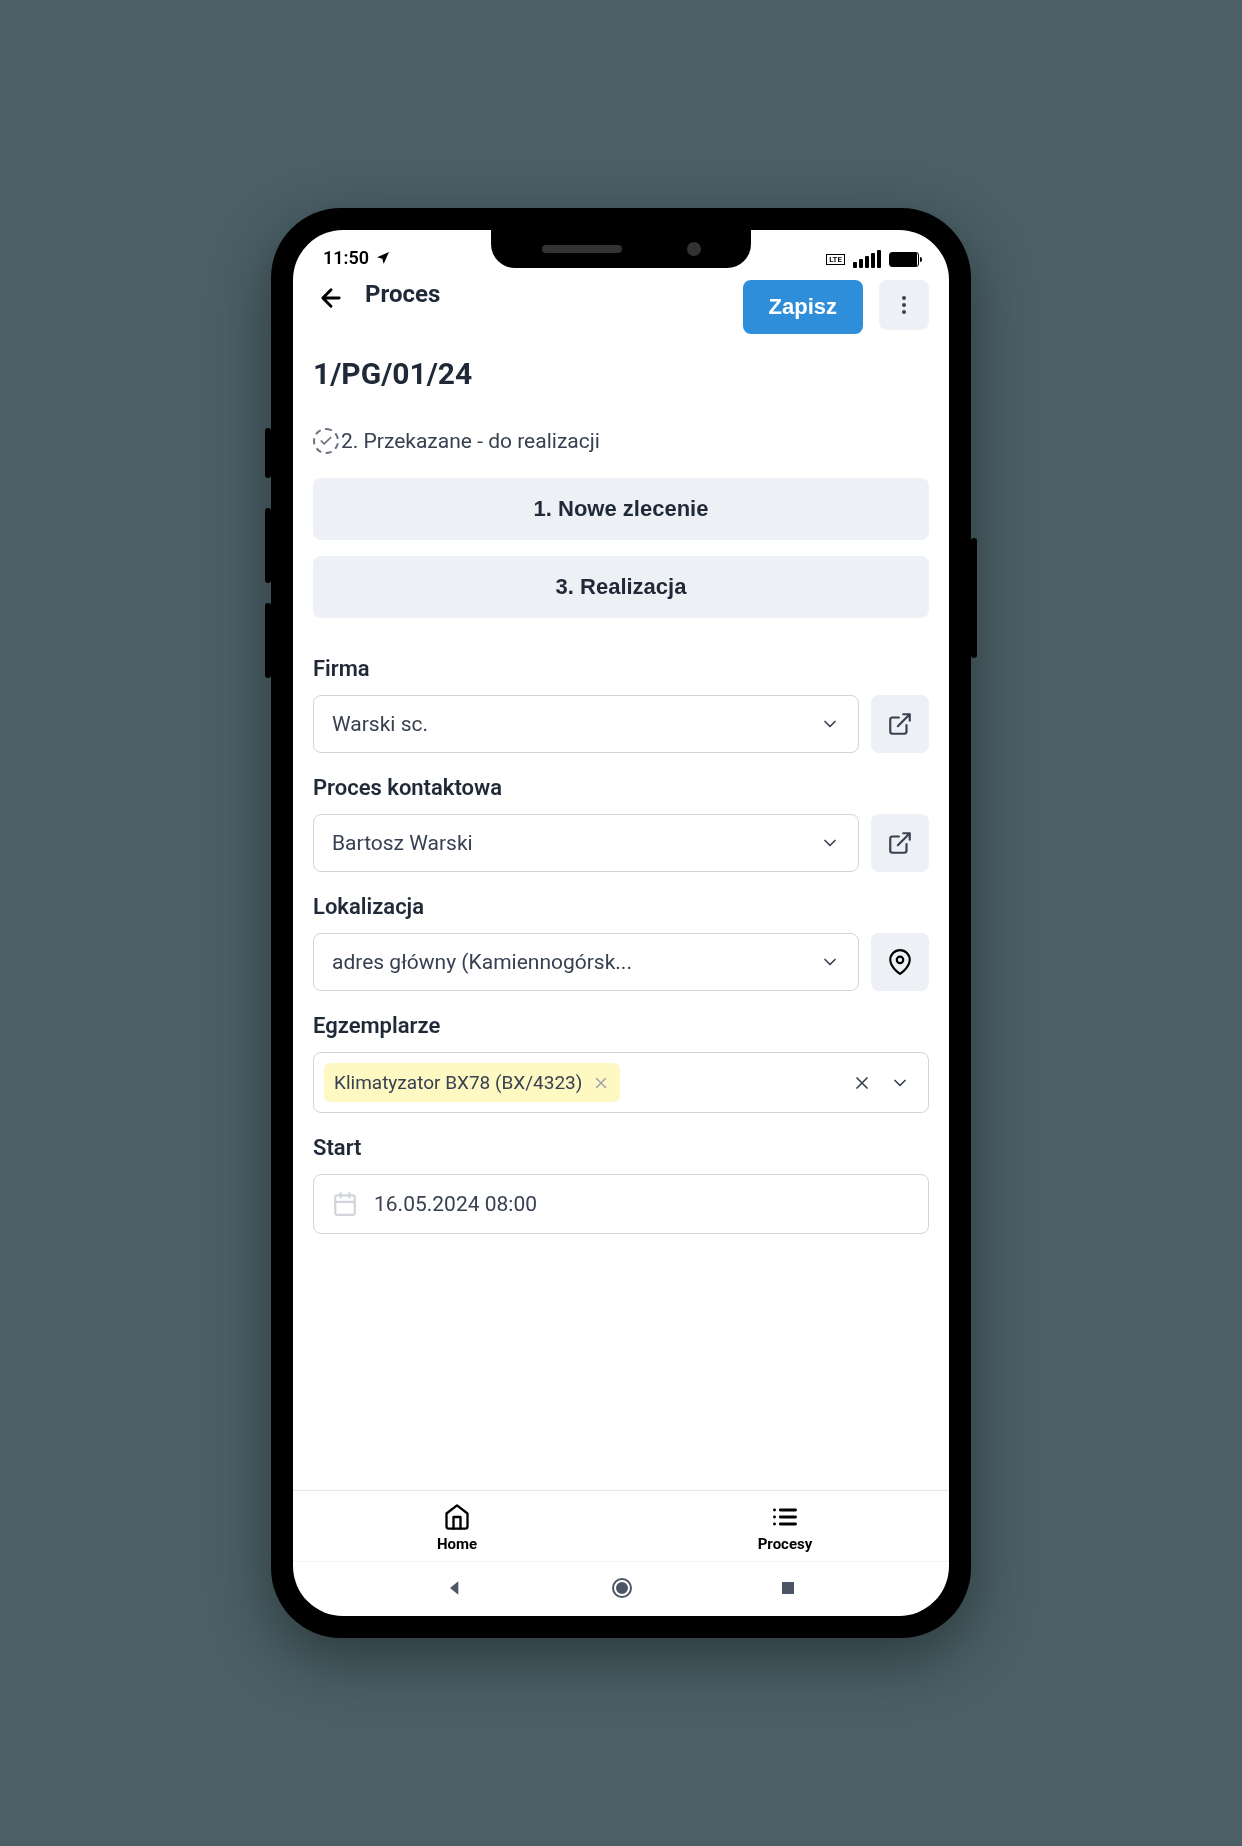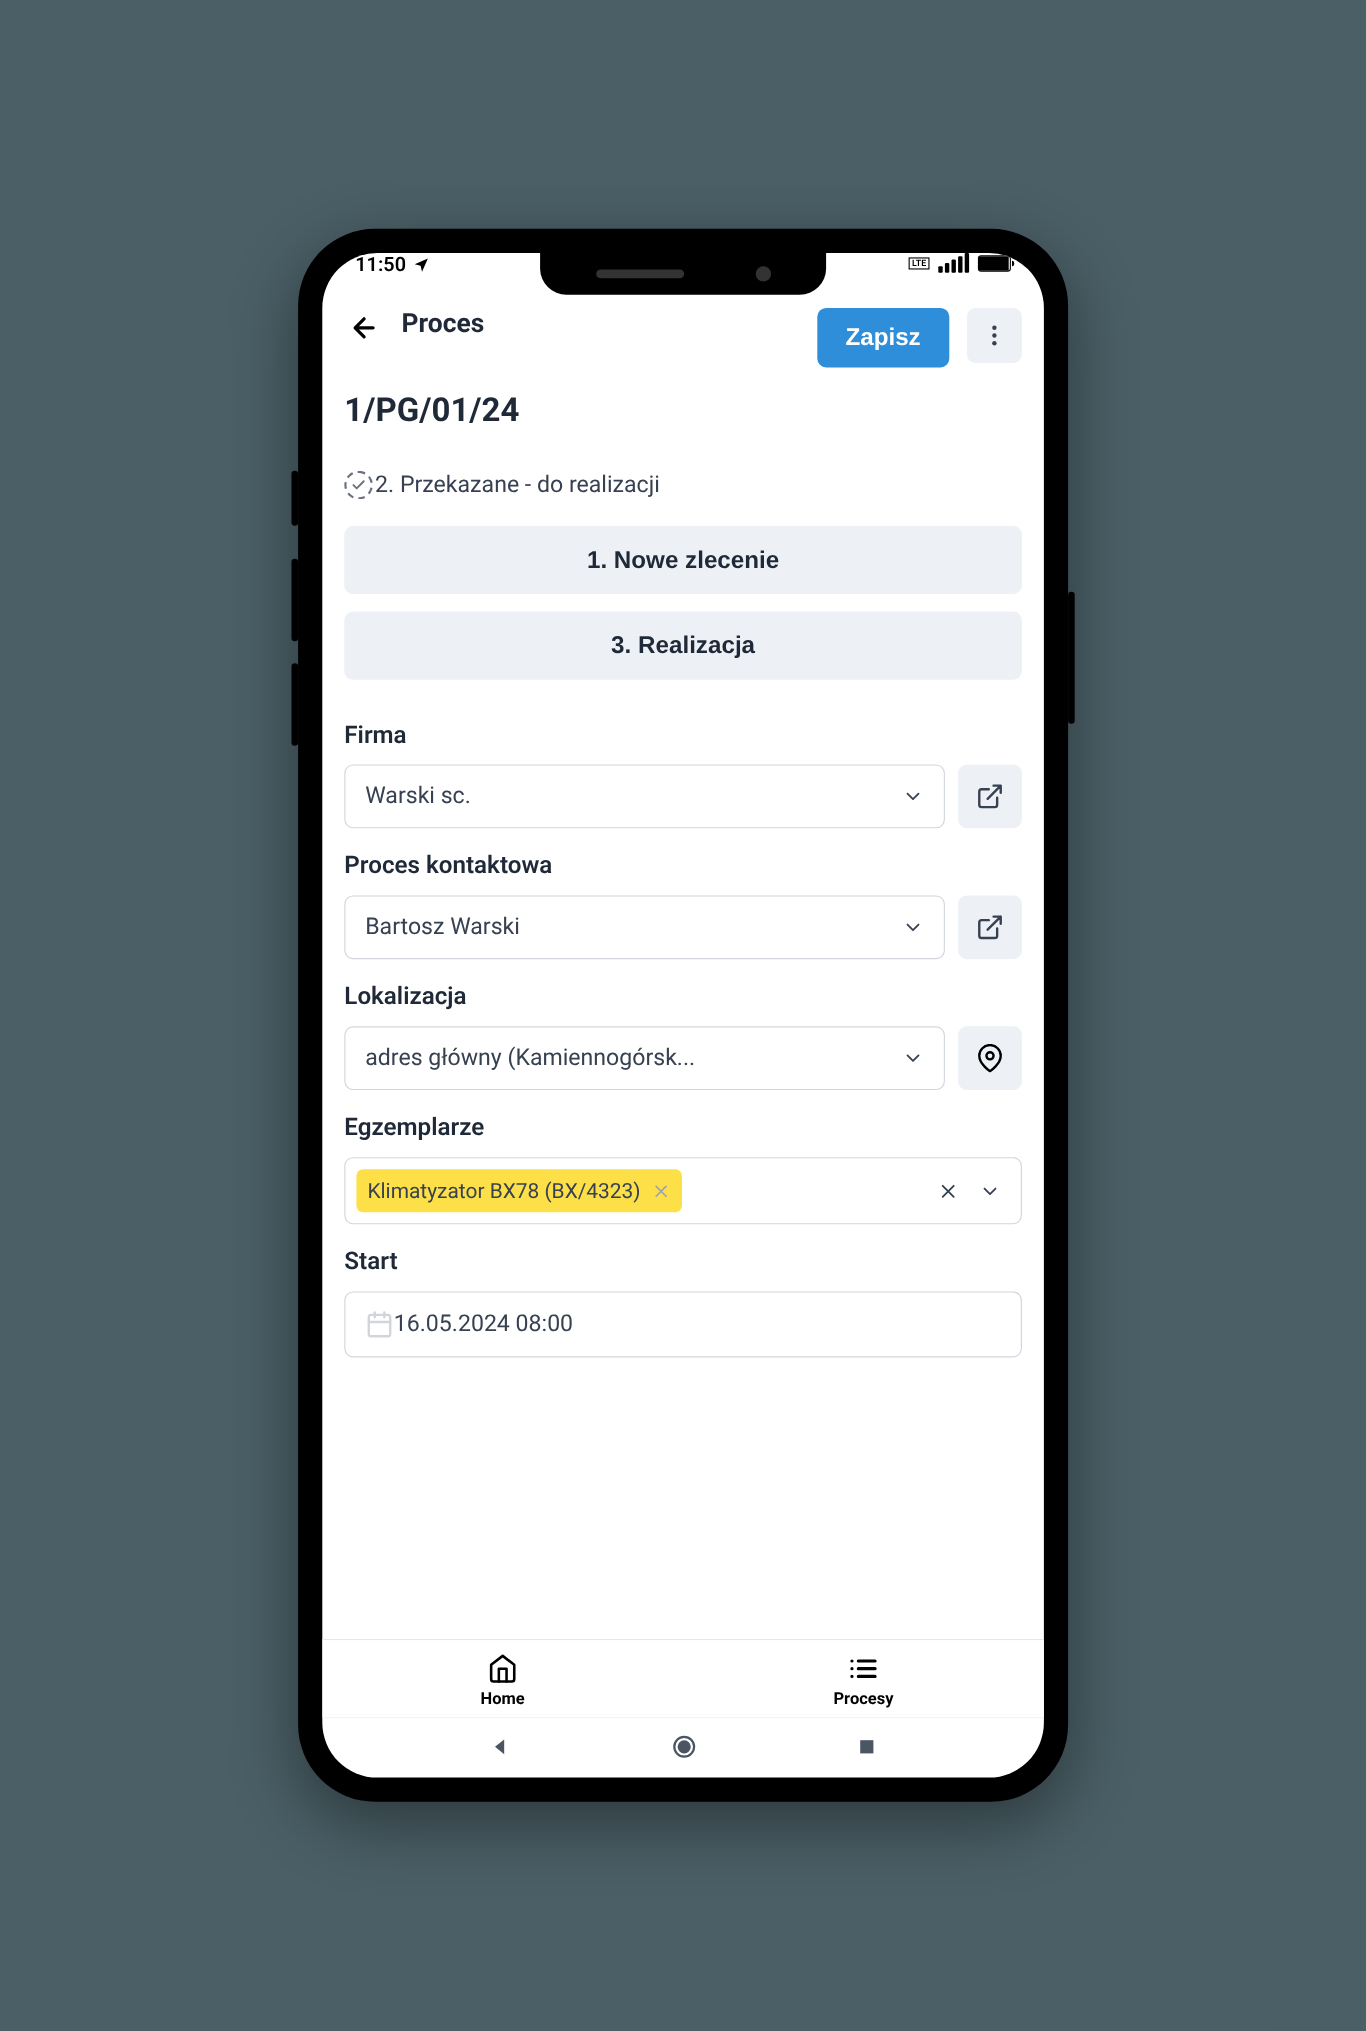--- a/index.html
+++ b/index.html
@@ -48,21 +48,21 @@
   align-items: center;
   justify-content: center;
   gap: 65px;
 }
 .speaker { width: 80px; height: 8px; background: #333; border-radius: 4px; }
 .camera { width: 14px; height: 14px; background: #333; border-radius: 50%; }
 .status-bar {
   height: 38px;
   display: flex;
   justify-content: space-between;
-  align-items: flex-start;
+  align-items: flex-end;
   padding: 0 30px;
   font-size: 18px;
   font-weight: 600;
   color: #000;
 }
 .status-left { display: flex; align-items: center; gap: 6px; }
 .status-right { display: flex; align-items: center; gap: 8px; }
 .signal-bars { display: flex; align-items: flex-end; gap: 2px; }
 .signal-bars span { width: 4px; background: #000; border-radius: 1px; }
 .signal-bars span:nth-child(1){height:6px;}
@@ -164,37 +164,38 @@
   flex: 1;
   border: 1px solid #d1d5db;
   border-radius: 8px;
   padding: 10px;
   display: flex;
   align-items: center;
   gap: 10px;
   min-height: 58px;
 }
 .tag {
-  background: #fde047;
+  background: #fef9c3;
   border-radius: 6px;
   padding: 8px 10px;
   display: flex;
   align-items: center;
   gap: 10px;
   font-size: 19px;
   color: #374151;
 }
 .tag-close { color: #9ca3af; font-size: 20px; cursor:pointer; }
 .tag-actions { margin-left: auto; display: flex; gap: 18px; align-items: center; padding-right: 8px; }
 .date-field {
   border: 1px solid #d1d5db;
   border-radius: 8px;
   padding: 16px 18px;
   display: flex;
   align-items: center;
+  gap: 16px;
   font-size: 21px;
   color: #374151;
   cursor: pointer;
   min-height: 58px;
 }
 .cal-icon { color: #d1d5db; }
 .bottom-nav {
   border-top: 1px solid #e5e7eb;
   display: flex;
   background: #fff;

